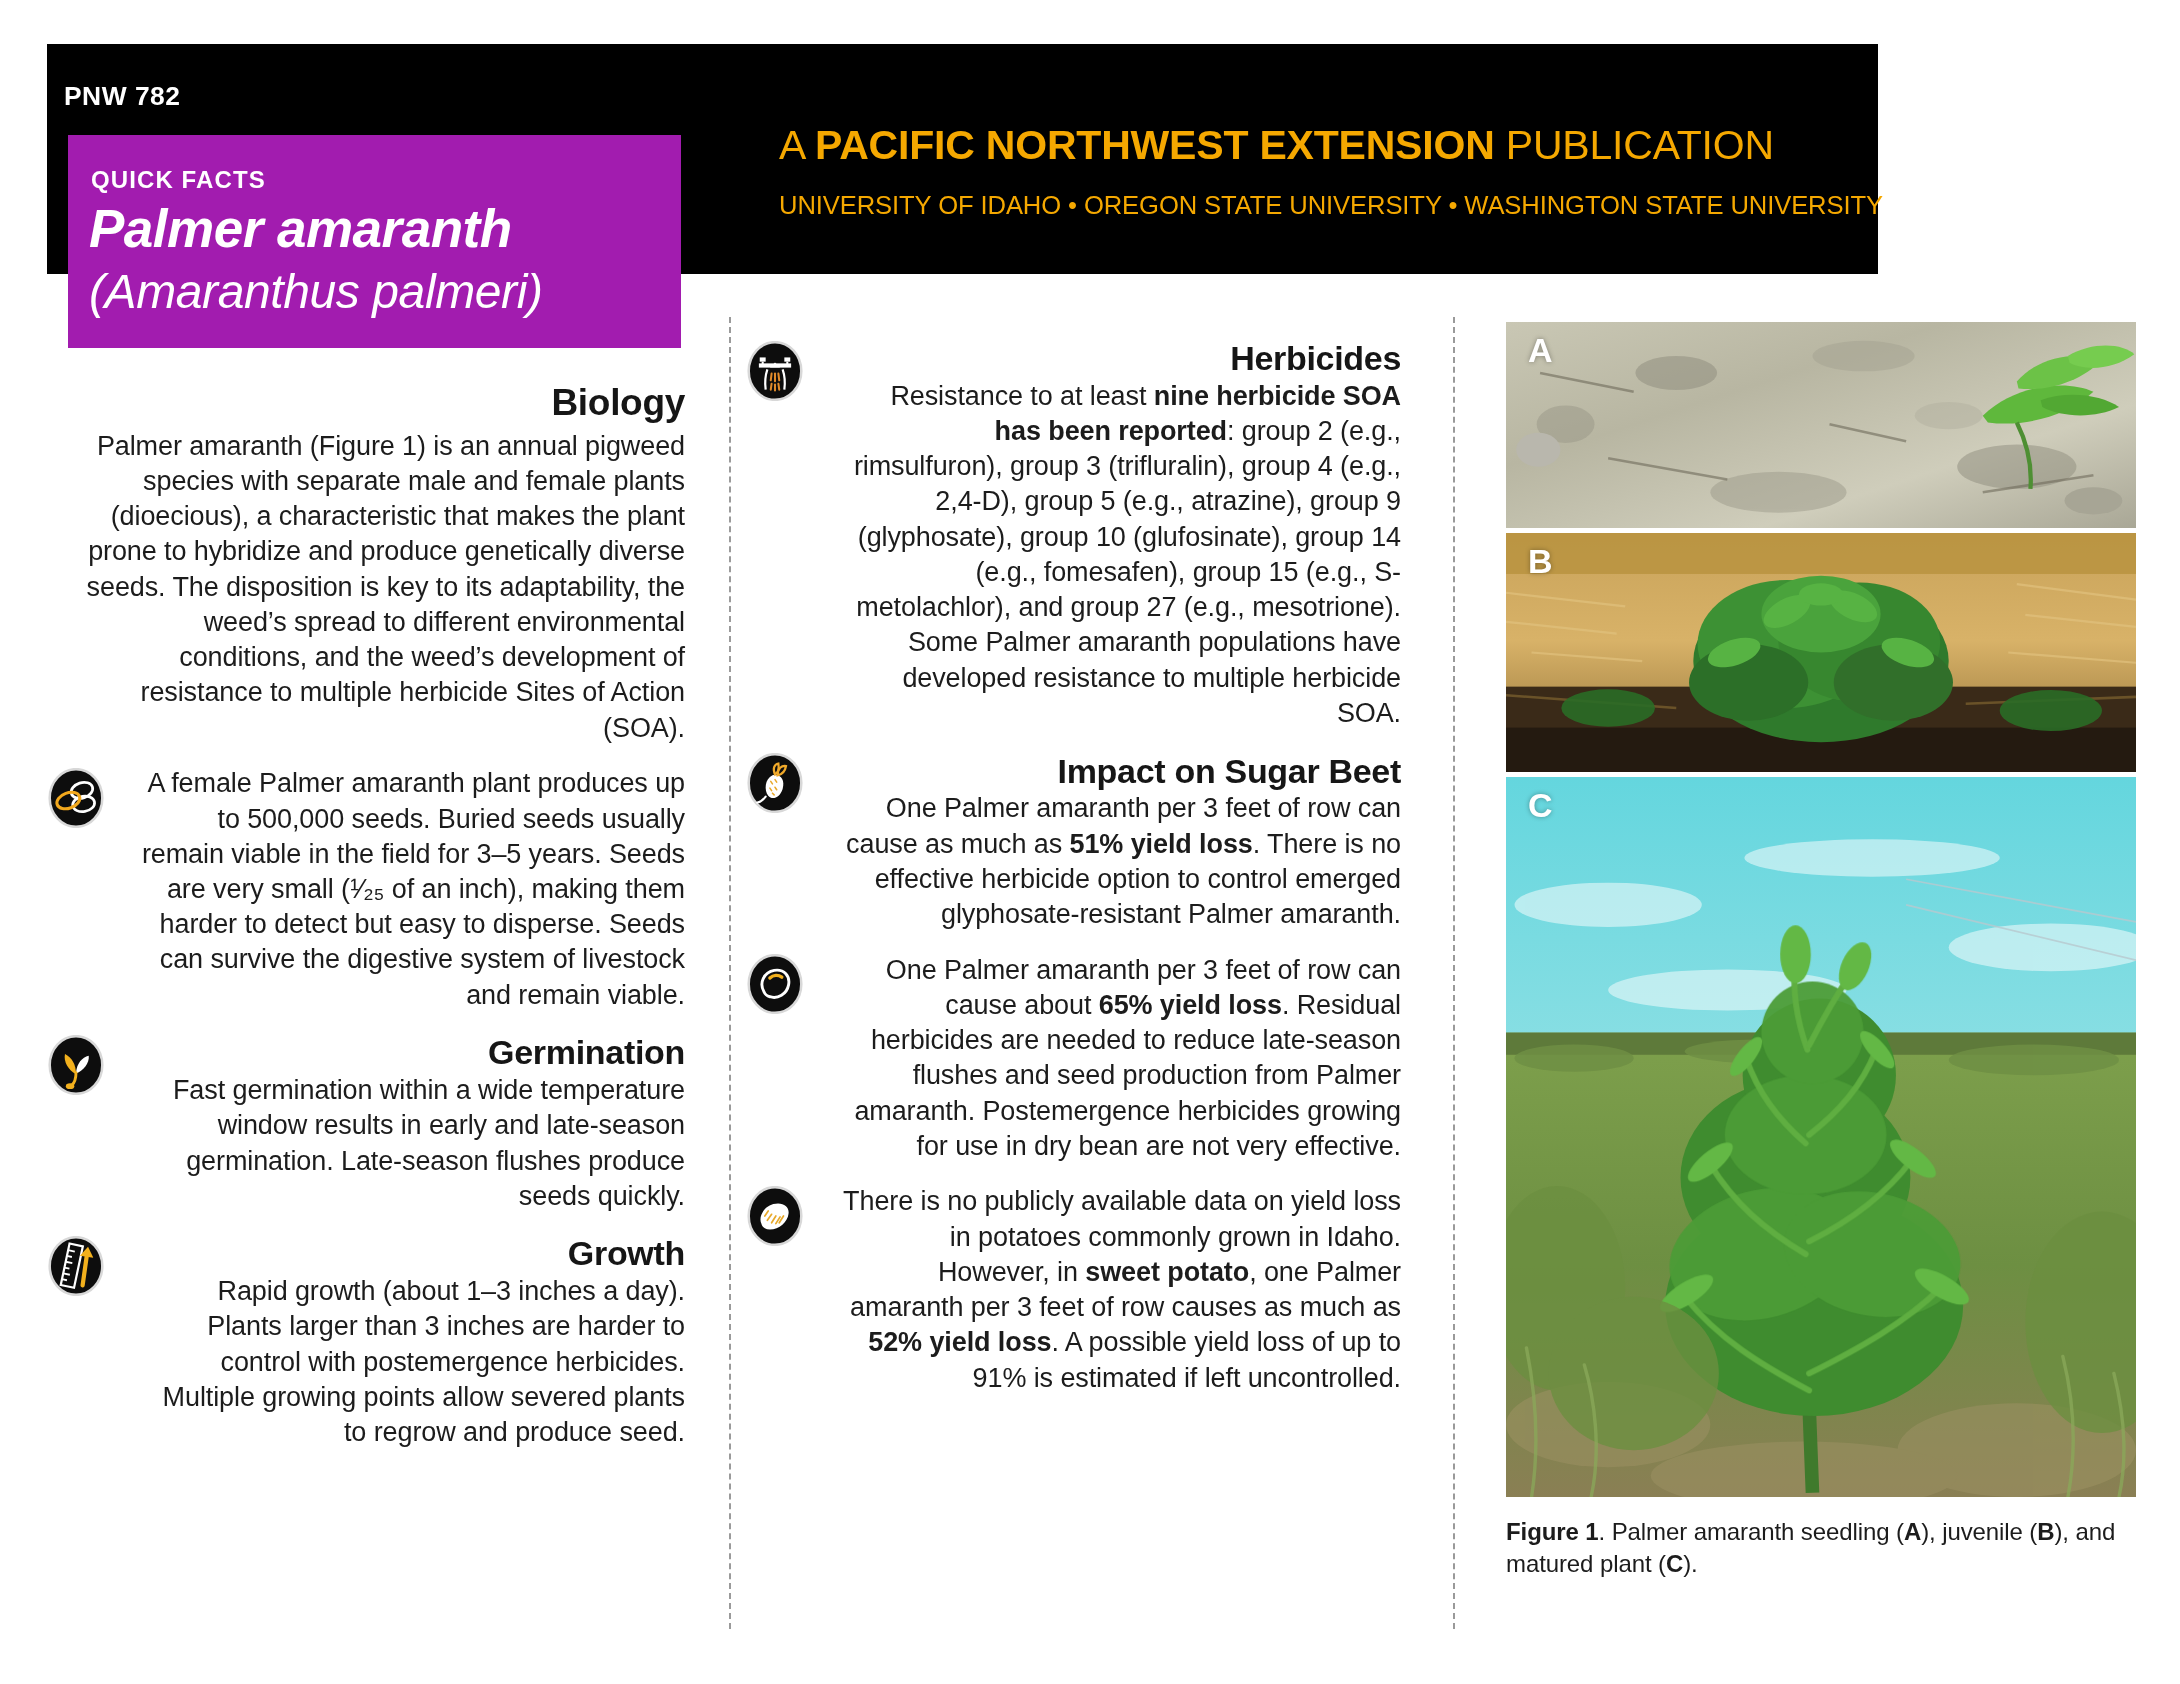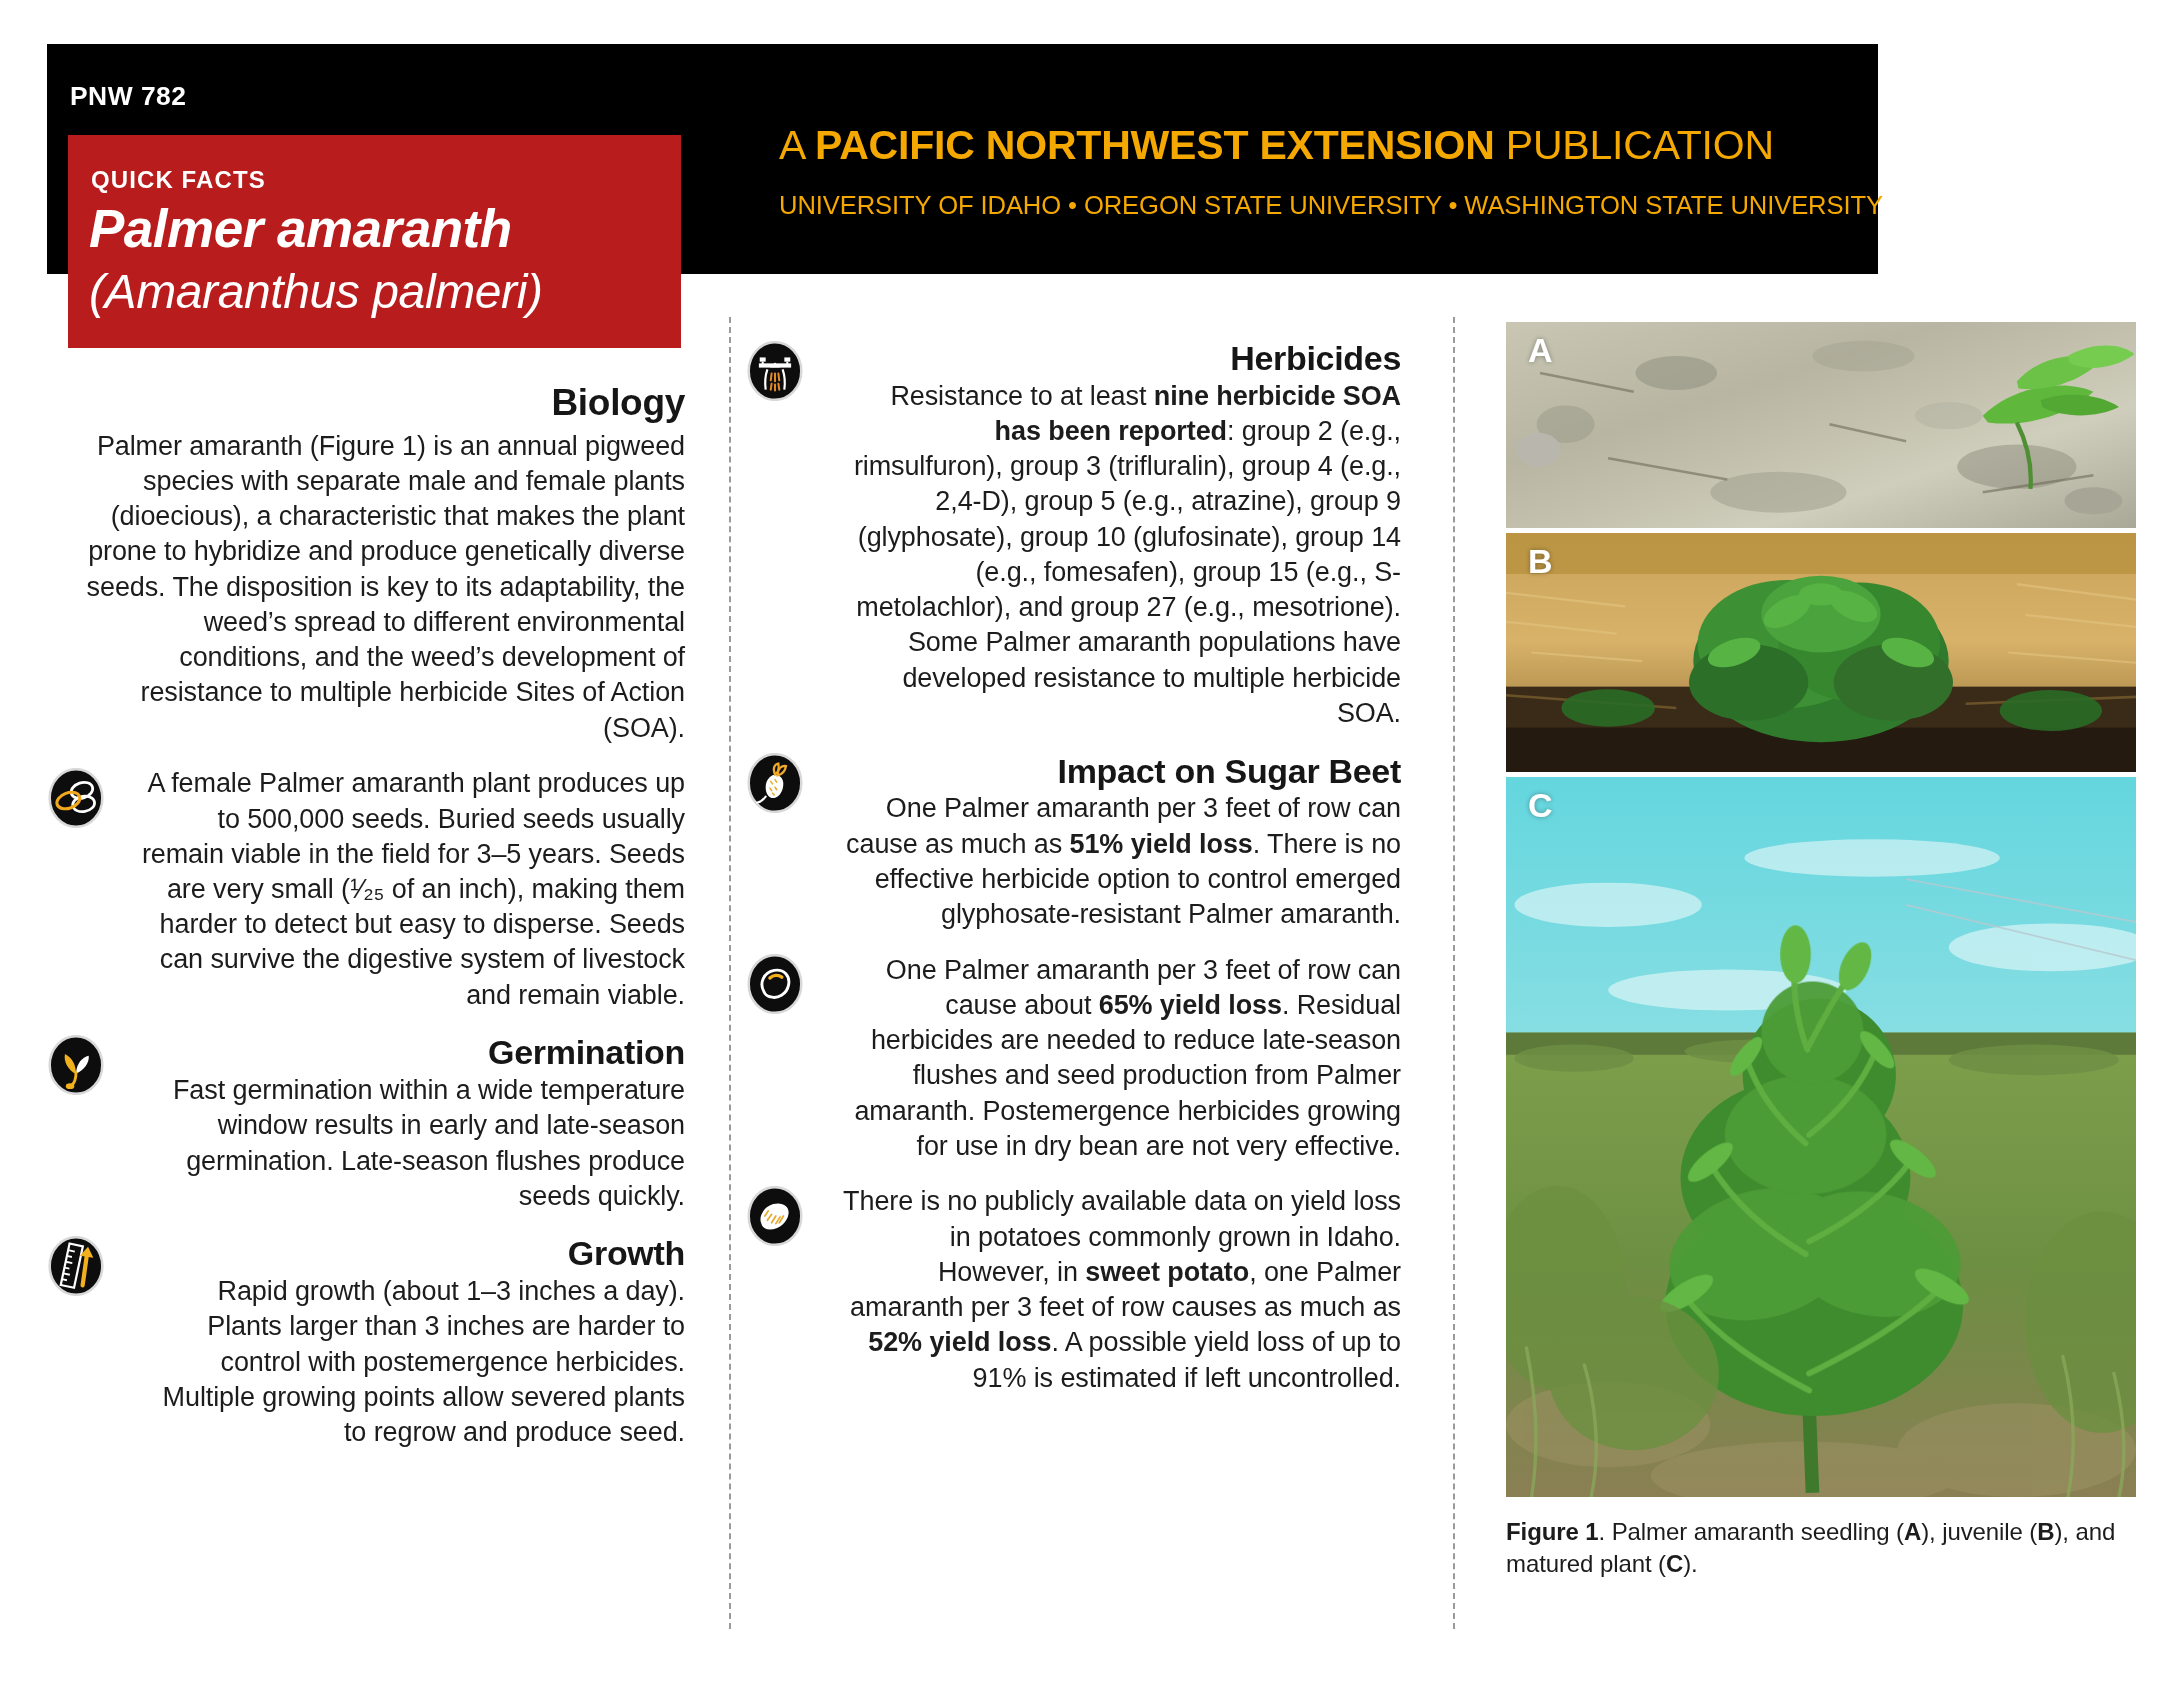--- a/index.html
+++ b/index.html
@@ -14,21 +14,21 @@
     position:relative;
   }
 
   
   .header-band{
     position:absolute; left:47px; top:44px;
     width:1831px; height:230px;
     background:#000000;
   }
   .pnw-num{
-    position:absolute; left:70px; top:81px;
+    position:absolute; left:64px; top:81px;
     font-size:26.4px; font-weight:700; letter-spacing:0.5px;
     color:#ffffff;
   }
   .banner-wrap{
     position:absolute; left:779px; top:124px; width:1073px;
   }
   .banner-line1{
     font-size:41px; line-height:1.06; color:#f5a800; letter-spacing:-0.2px;
     white-space:nowrap;
   }
@@ -37,21 +37,21 @@
   .banner-line2{
     margin-top:24px;
     font-size:25.6px; line-height:1.1; color:#f5a800; font-weight:400;
     letter-spacing:-0.1px; white-space:nowrap;
   }
 
   
   .gold-box{
     position:absolute; left:68px; top:135px;
     width:613px; height:213px;
-    background:#b91c1c;
+    background:#a21caf;
   }
   .qf-label{
     position:absolute; left:23px; top:31px;
     font-size:24px; font-weight:700; letter-spacing:1.1px; color:#ffffff;
   }
   .qf-title{
     position:absolute; left:21px; top:66px;
     font-size:53px; font-weight:700; color:#ffffff; line-height:1.04;
     letter-spacing:-0.5px;
     font-style:italic;

